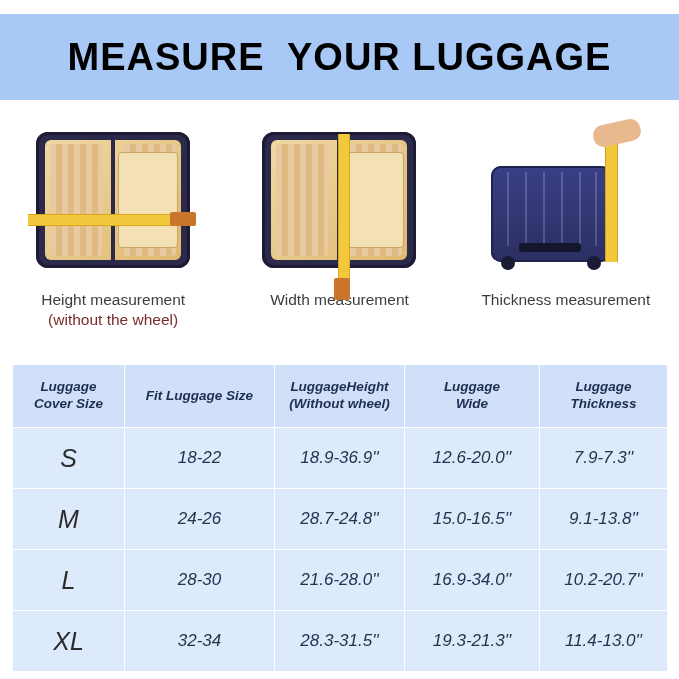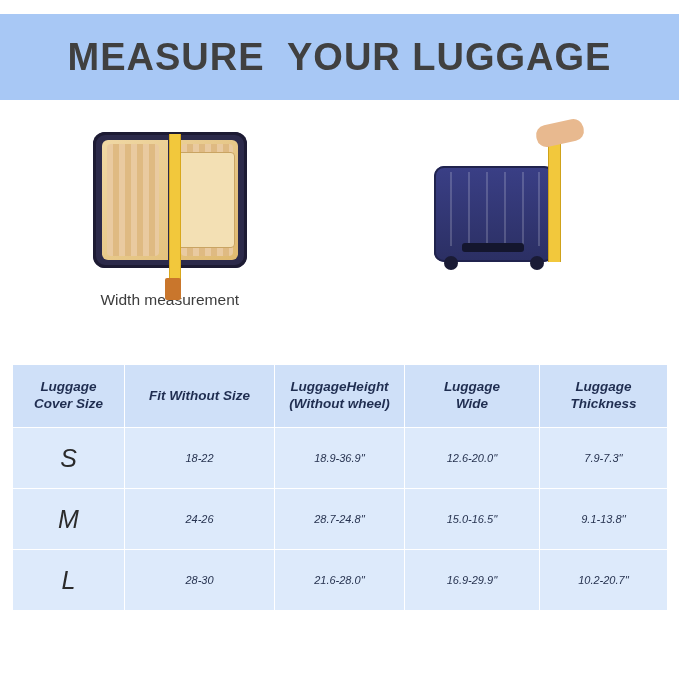--- a/index.html
+++ b/index.html
@@ -26,21 +26,21 @@
     left: 0;
     top: 14px;
     width: 679px;
     height: 86px;
     background: #a8c8f5;
     display: flex;
     align-items: center;
     justify-content: center;
   }
   .banner-title {
-    color: #404040;
+    color: #000000;
     font-size: 38px;
     font-weight: bold;
     letter-spacing: 1px;
     text-align: center;
     white-space: pre;
     font-family: "Liberation Sans", sans-serif;
   }
 
   
   .illus-row {
@@ -256,21 +256,21 @@
     color: #1f2d50;
     font-size: 13.5px;
     font-weight: bold;
     height: 58px;
     line-height: 1.25;
     padding: 2px 4px;
   }
   table.size-table tbody td {
     background: #ddeafb;
     color: #26324f;
-    font-size: 11px;
+    font-size: 17px;
     height: 56px;
     padding: 2px 4px;
   }
   table.size-table tbody td.size-cell {
     font-size: 25px;
     color: #2b2b2b;
     font-weight: normal;
   }
   col.c1 { width: 112px; }
   col.c2 { width: 150px; }
@@ -282,20 +282,36 @@
 <body>
 
 <div class="page">
 
   <div class="banner">
     <div class="banner-title">MEASURE  YOUR LUGGAGE</div>
   </div>
 
   <div class="illus-row">
 
+    <div class="illus-cell">
+      <div class="photo">
+        <div class="case-open">
+          <div class="lining-left"></div>
+          <div class="lining-right"></div>
+          <div class="pocket"></div>
+          <div class="divider"></div>
+        </div>
+        <div class="tape-h"></div>
+        <div class="tape-end"></div>
+      </div>
+      <div class="caption">
+        <span>Height measurement</span>
+        <span class="sub">(without the wheel)</span>
+      </div>
+    </div>
 
     <div class="illus-cell">
       <div class="photo">
         <div class="case-open">
           <div class="lining-left"></div>
           <div class="lining-right"></div>
           <div class="pocket"></div>
           <div class="divider"></div>
         </div>
         <div class="tape-v"></div>
@@ -314,20 +330,23 @@
           <div class="ridge" style="left:52px"></div>
           <div class="ridge" style="left:70px"></div>
           <div class="ridge" style="left:88px"></div>
           <div class="ridge" style="left:104px"></div>
           <div class="handle-bar"></div>
           <div class="wheel" style="left:10px"></div>
           <div class="wheel" style="right:10px"></div>
         </div>
         <div class="tape-meas"></div>
         <div class="hand"></div>
+      </div>
+      <div class="caption">
+        <span>Thickness measurement</span>
       </div>
     </div>
 
   </div>
 
   <div class="table-wrap">
     <table class="size-table">
       <colgroup>
         <col class="c1">
           <col class="c2">
@@ -335,21 +354,21 @@
           <col class="c4">
           <col class="c5">
       </colgroup>
       <thead>
         <tr>
           <th>
             <div>Luggage</div>
             <div>Cover Size</div>
           </th>
           <th>
-            <div>Fit Without Size</div>
+            <div>Fit Luggage Size</div>
           </th>
           <th>
             <div>LuggageHeight</div>
             <div>(Without wheel)</div>
           </th>
           <th>
             <div>Luggage</div>
             <div>Wide</div>
           </th>
           <th>
@@ -370,20 +389,27 @@
           <td class="size-cell">M</td>
           <td>24-26</td>
           <td>28.7-24.8''</td>
           <td>15.0-16.5''</td>
           <td>9.1-13.8''</td>
         </tr>
         <tr>
           <td class="size-cell">L</td>
           <td>28-30</td>
           <td>21.6-28.0''</td>
-          <td>16.9-29.9''</td>
+          <td>16.9-34.0''</td>
           <td>10.2-20.7''</td>
+        </tr>
+        <tr>
+          <td class="size-cell">XL</td>
+          <td>32-34</td>
+          <td>28.3-31.5''</td>
+          <td>19.3-21.3''</td>
+          <td>11.4-13.0''</td>
         </tr>
       </tbody>
     </table>
   </div>
 
 </div>
 
 </body></html>

